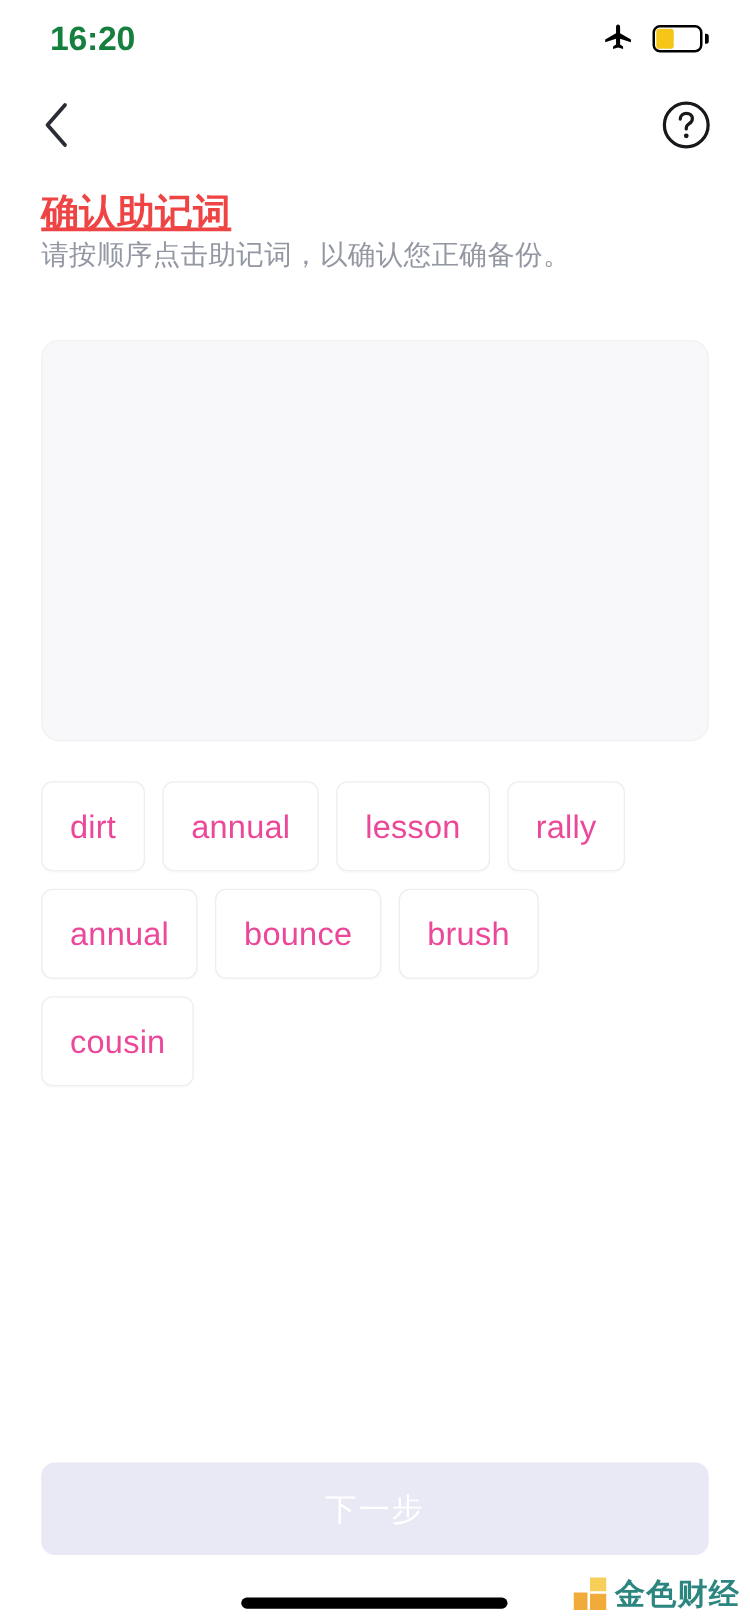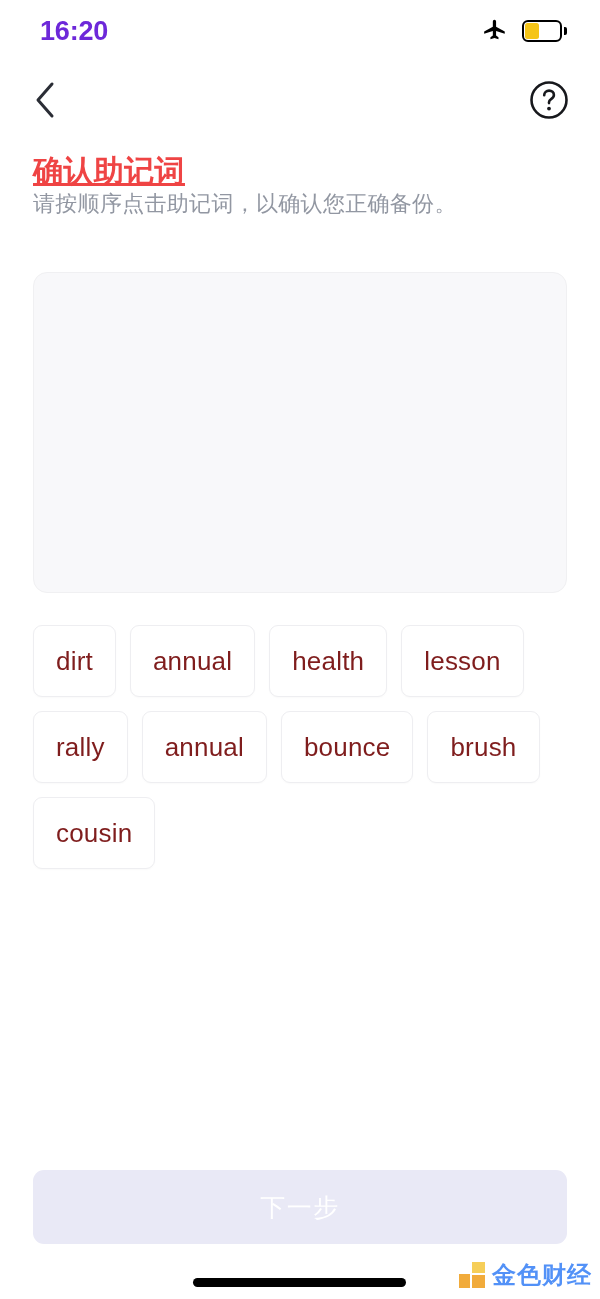--- a/index.html
+++ b/index.html
@@ -11,21 +11,21 @@
   }
   .phone { position:relative; width:600px; height:1299px; background:#fff; }
 
   
   .statusbar{
     position:absolute; top:0; left:0; right:0; height:62px;
     display:flex; align-items:center; justify-content:space-between;
     padding:0 34px 0 40px;
   }
   .status-time{
-    font-size:27px; font-weight:700; color:#6d28d9; letter-spacing:-0.2px;
+    font-size:27px; font-weight:700; color:#15803d; letter-spacing:-0.2px;
   }
   .status-right{ display:flex; align-items:center; gap:14px; }
   .airplane-icon{ width:26px; height:26px; display:block; }
   .battery{ position:relative; width:44px; height:22px; display:flex; align-items:center; }
   .battery-body{
     position:absolute; left:0; top:0; width:40px; height:22px;
     border:2.2px solid #000; border-radius:6px;
   }
   .battery-fill{
     position:absolute; left:3.4px; top:3.4px; width:14px; height:15.2px;
@@ -71,21 +71,21 @@
 
   
   .word-pool{
     position:absolute; top:625px; left:33px; width:534px;
     display:flex; flex-wrap:wrap; gap:14px 14px; align-content:flex-start;
   }
   .chip{
     background:#ffffff; border:1px solid #eeeef1; border-radius:9px;
     padding:0 22px; height:72px;
     display:flex; align-items:center; justify-content:center;
-    font-size:26px; color:#7f1d1d; letter-spacing:0.2px;
+    font-size:26px; color:#ec4899; letter-spacing:0.2px;
     cursor:pointer; white-space:nowrap;
     box-shadow:0 1px 2px rgba(0,0,0,0.025);
   }
 
   
   .next-btn{
     position:absolute; left:33px; top:1170px; width:534px; height:74px;
     background:#e9e9f6; border:none; border-radius:11px;
     display:flex; align-items:center; justify-content:center;
     font-size:25px; color:#ffffff; letter-spacing:1.5px;
@@ -101,21 +101,21 @@
   
   .watermark{
     position:absolute; right:8px; bottom:8px;
     display:flex; align-items:center; gap:7px; opacity:0.88;
   }
   .wm-logo{ width:26px; height:26px; position:relative; }
   .wm-sq1{ position:absolute; left:0; top:12px; width:11px; height:14px; background:#f0a020; }
   .wm-sq2{ position:absolute; left:13px; top:0; width:13px; height:11px; background:#f5c842; }
   .wm-sq3{ position:absolute; left:13px; top:13px; width:13px; height:13px; background:#f0a020; }
   .wm-text{
-    font-size:24px; font-weight:700; color:#3b82f6; letter-spacing:1px;
+    font-size:24px; font-weight:700; color:#0f766e; letter-spacing:1px;
   }
 </style>
 </head>
 <body>
 
 <div class="phone">
 
   <div class="statusbar">
     <div class="status-time">16:20</div>
     <div class="status-right">
@@ -148,21 +148,20 @@
   <div class="heading">
     <div class="title">确认助记词</div>
     <div class="subtitle">请按顺序点击助记词，以确认您正确备份。</div>
   </div>
 
   <div class="answer-panel"></div>
 
   <div class="word-pool">
       <div class="chip">dirt</div>
       <div class="chip">annual</div>
-      <div class="chip">health</div>
       <div class="chip">lesson</div>
       <div class="chip">rally</div>
       <div class="chip">annual</div>
       <div class="chip">bounce</div>
       <div class="chip">brush</div>
       <div class="chip">cousin</div>
     </div>
 
   <button class="next-btn" disabled="">下一步</button>
 

